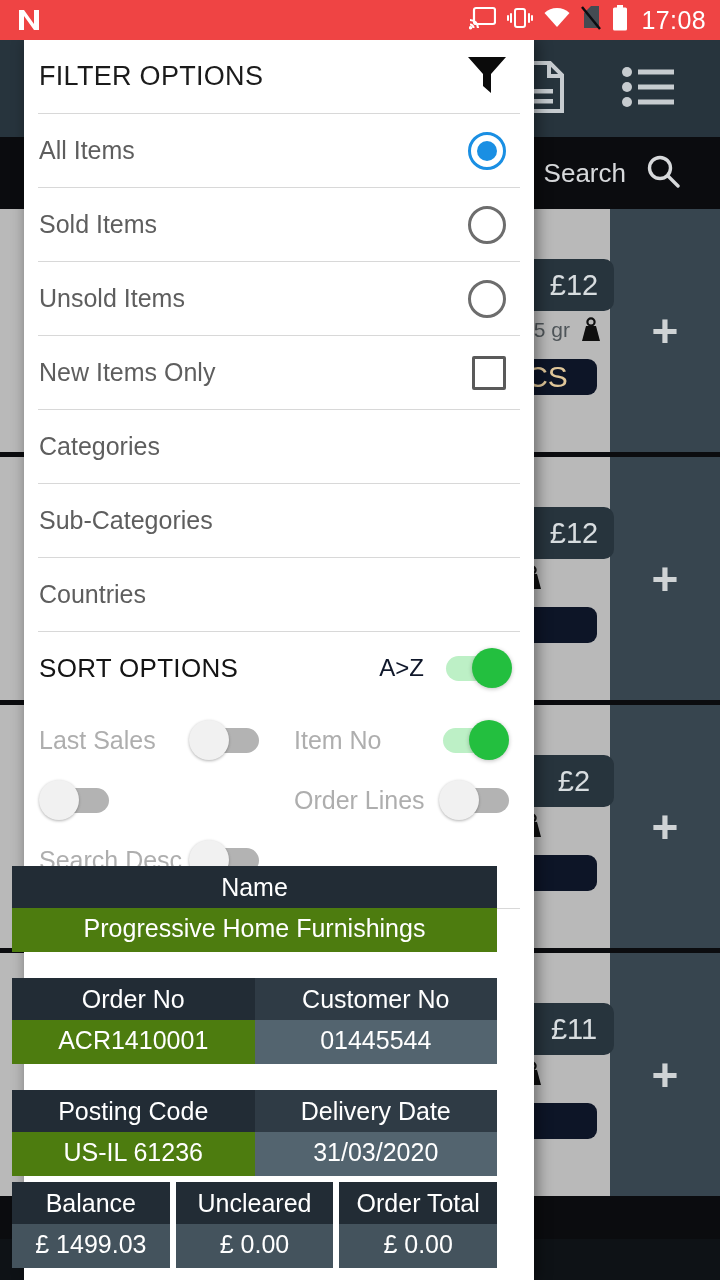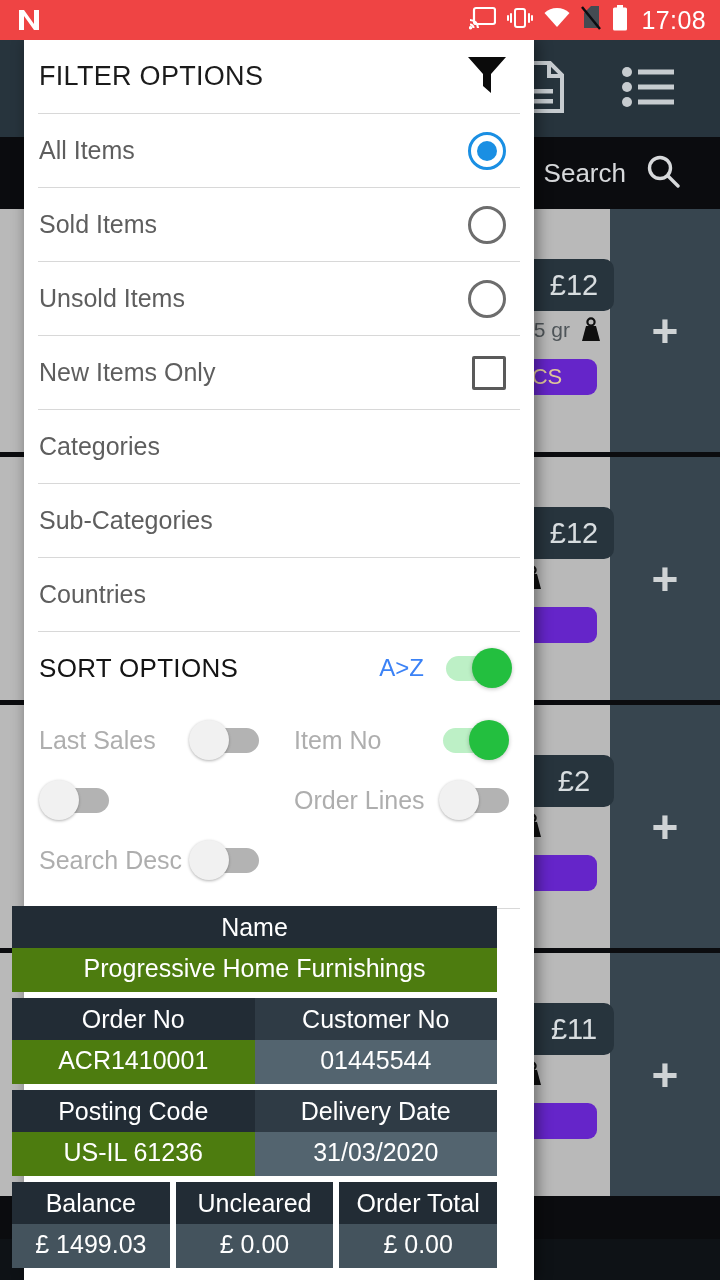--- a/index.html
+++ b/index.html
@@ -76,22 +76,22 @@
     width:7px; height:7px; border-radius:50%; background:#c8c8c8;
   }
   .weight-line{
     position:absolute; left:500px; top:108px;
     display:flex; align-items:center; gap:8px;
     color:#555c60; font-size:21px;
   }
   .weight-icon{ width:26px; height:26px; }
   .orange-badge{
     position:absolute; left:497px; top:150px;
-    width:100px; height:36px; background:#6d28d9;
-    border-radius:9px; color:#f2d7a6; font-size:22px;
+    width:100px; height:36px; background:#0f172a;
+    border-radius:9px; color:#f2d7a6; font-size:30px;
     display:flex; align-items:center; justify-content:center;
     overflow:hidden;
   }
 
   
   #scrim{
     position:absolute; top:40px; left:0; width:720px; height:1240px;
     background:rgba(0,0,0,0.07); z-index:20;
   }
 
@@ -135,21 +135,21 @@
     width:34px; height:34px; border:3px solid #5a5a5a;
     box-sizing:border-box; border-radius:2px;
   }
 
   
   #sort-head{
     height:72px; display:flex; align-items:center;
     padding:0 22px 0 15px;
   }
   #sort-head .title{ font-size:26px; color:#141414; letter-spacing:.3px; }
-  #sort-head .az{ margin-left:auto; font-size:24px; color:#3b82f6; margin-right:18px; }
+  #sort-head .az{ margin-left:auto; font-size:24px; color:#0f172a; margin-right:18px; }
 
   .toggle{ width:70px; height:34px; position:relative; flex:0 0 70px; }
   .toggle .track{
     position:absolute; left:8px; top:5px; width:62px; height:25px;
     border-radius:13px; background:#b3b3b3;
   }
   .toggle .thumb{
     position:absolute; left:0; top:0; width:40px; height:40px;
     margin-top:-3px; border-radius:50%; background:#f1f1f1;
     box-shadow:0 1px 3px rgba(0,0,0,.3);
@@ -172,21 +172,21 @@
   }
   .oc-block{ display:flex; flex-direction:column; }
   .oc-hdr{
     background:#222c35; color:#fff; text-align:center;
     font-size:25px; padding:7px 0 6px;
   }
   .oc-val{
     background:#4d7c0f; color:#fff; text-align:center;
     font-size:25px; padding:6px 0 9px;
   }
-  .oc-two{ display:flex; gap:0; }
+  .oc-two{ display:flex; gap:0;margin-top:20px; }
   .oc-two > div{ flex:1; display:flex; flex-direction:column; }
   .oc-two > div:nth-child(2) .oc-hdr{ background:#2f3b45; }
   .oc-two > div:nth-child(2) .oc-val{ background:#53646f; }
   .oc-three{ display:flex; gap:6px; }
   .oc-three > div{ flex:1; display:flex; flex-direction:column; }
   .oc-three .oc-val{ background:#44535d; }
 </style>
 </head>
 <body>
 

